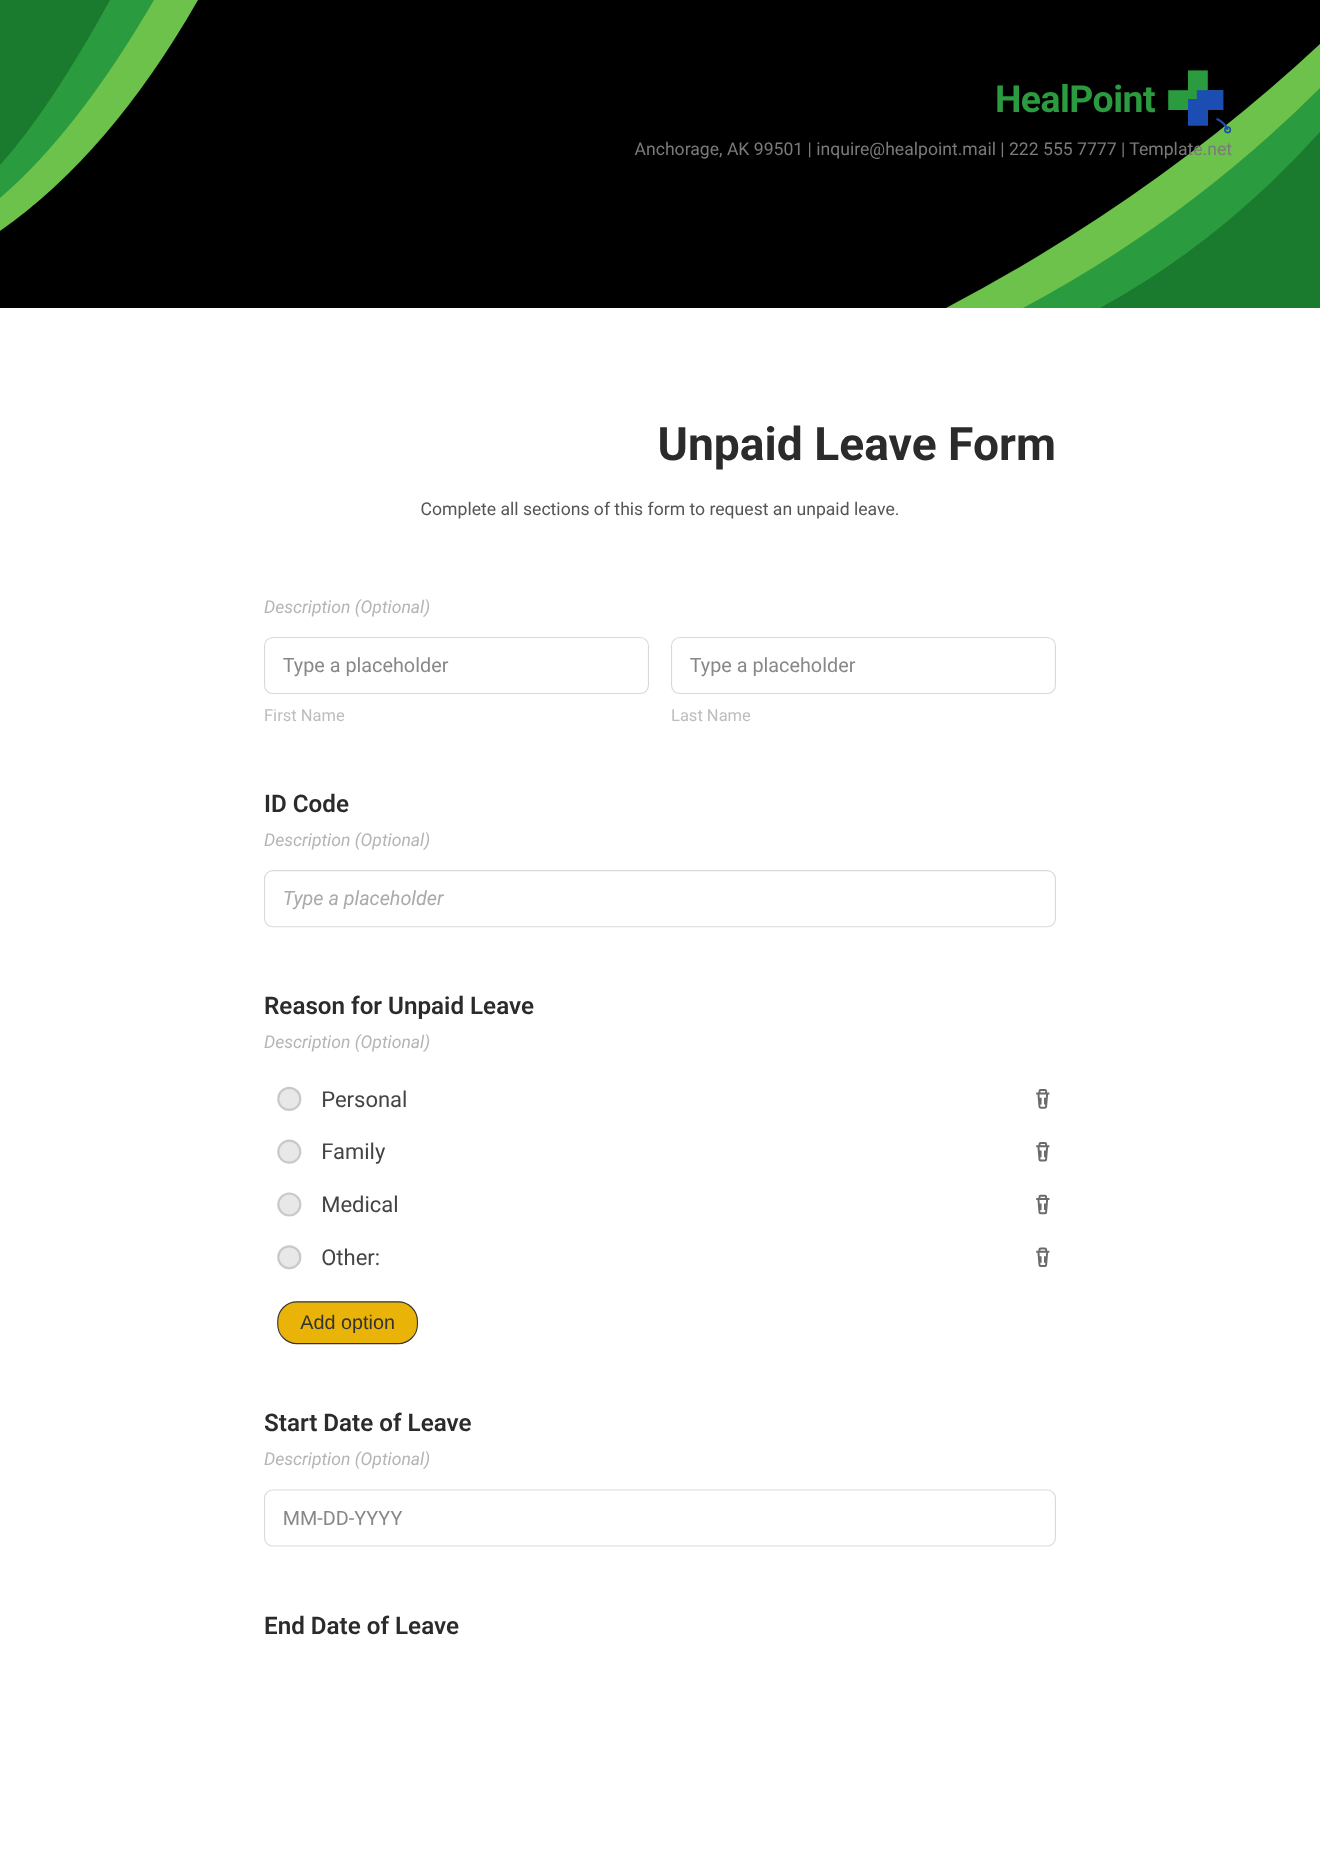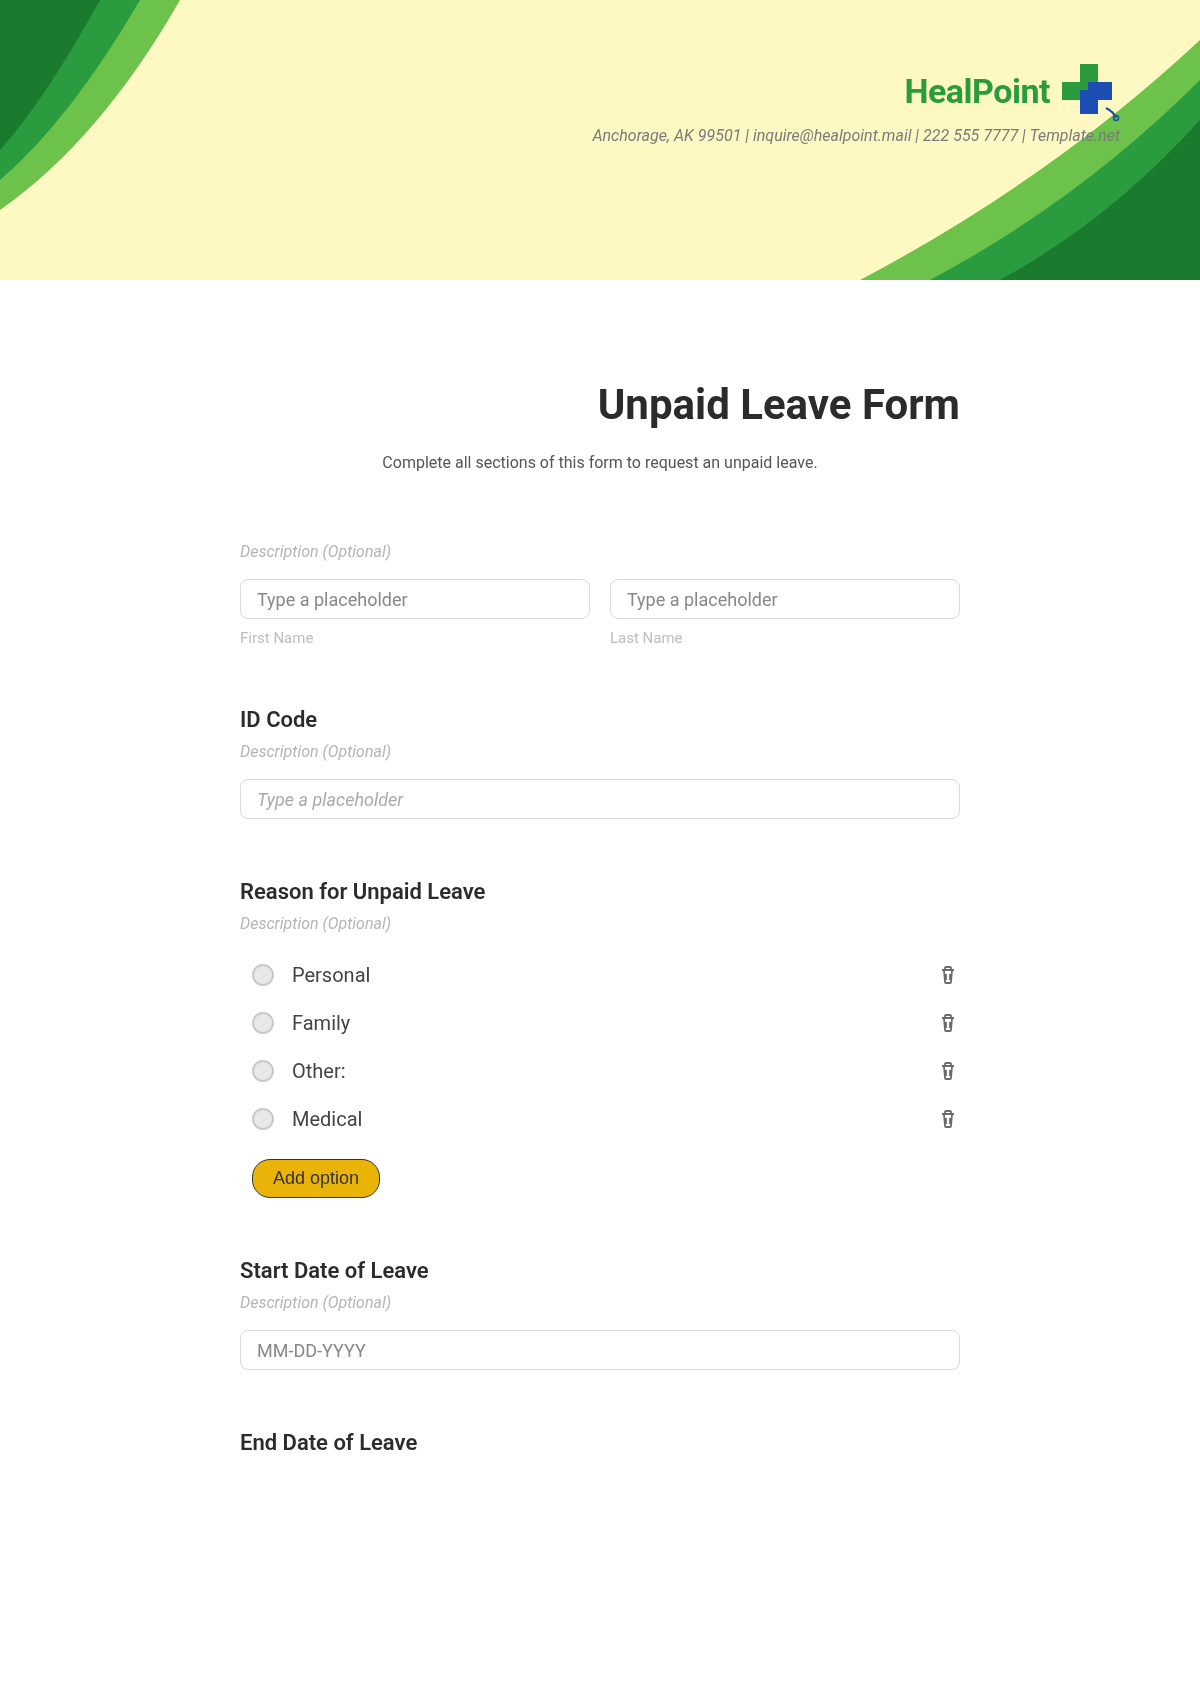--- a/index.html
+++ b/index.html
@@ -6,21 +6,21 @@
   body {
     font-family: -apple-system, BlinkMacSystemFont, "Segoe UI", Roboto, Helvetica, Arial, sans-serif;
     background: #fff;
     width: 1200px;
     margin: 0 auto;
     color: #333;
   }
   .header {
     position: relative;
     height: 280px;
-    background: #fef9c3;
+    background: #000000;
     overflow: hidden;
   }
   .swoosh-left, .swoosh-right {
     position: absolute;
     top: 0; bottom: 0;
   }
   .swoosh-left { left: 0; width: 400px; }
   .swoosh-right { right: 0; width: 500px; }
   .brand-block {
     position: absolute;
@@ -38,21 +38,20 @@
     font-size: 34px;
     font-weight: 700;
     color: #2a9b3e;
     letter-spacing: -0.5px;
   }
   .brand-icon { width: 62px; height: 62px; }
   .contact-line {
     font-size: 16px;
     color: #7a7a7a;
     margin-top: 4px;
-    font-style: italic;
   }
   .form-wrap {
     width: 900px;
     margin: 0 auto;
     padding: 100px 90px 40px 90px;
   }
   .form-title {
     text-align: right;
     font-size: 42px;
     font-weight: 700;
@@ -78,21 +77,21 @@
     font-style: italic;
     margin-bottom: 18px;
   }
   .name-row {
     display: flex;
     gap: 20px;
   }
   .name-col { flex: 1; }
   input.text-input {
     width: 100%;
-    height: 40px;
+    height: 52px;
     border: 1px solid #d9d9d9;
     border-radius: 8px;
     padding: 0 16px;
     font-size: 18px;
     color: #555;
     font-family: inherit;
     background: #fff;
   }
   input.text-input::placeholder { color: #888; }
   input.text-input.italic-ph::placeholder { font-style: italic; color: #aaa; }
@@ -207,28 +206,28 @@
       </div>
       <div class="radio-row">
         <span class="radio-circle"></span>
         <span class="radio-label">Family</span>
         <svg class="trash" viewBox="0 0 24 24" fill="none" stroke="currentColor" stroke-width="1.8">
             <path d="M6 7h12M9 7V5a1 1 0 011-1h4a1 1 0 011 1v2M8 7l1 12a1 1 0 001 1h4a1 1 0 001-1l1-12M10 11v6M14 11v6"></path>
           </svg>
       </div>
       <div class="radio-row">
         <span class="radio-circle"></span>
+        <span class="radio-label">Medical</span>
+        <svg class="trash" viewBox="0 0 24 24" fill="none" stroke="currentColor" stroke-width="1.8">
+            <path d="M6 7h12M9 7V5a1 1 0 011-1h4a1 1 0 011 1v2M8 7l1 12a1 1 0 001 1h4a1 1 0 001-1l1-12M10 11v6M14 11v6"></path>
+          </svg>
+      </div>
+      <div class="radio-row">
+        <span class="radio-circle"></span>
         <span class="radio-label">Other:</span>
-        <svg class="trash" viewBox="0 0 24 24" fill="none" stroke="currentColor" stroke-width="1.8">
-            <path d="M6 7h12M9 7V5a1 1 0 011-1h4a1 1 0 011 1v2M8 7l1 12a1 1 0 001 1h4a1 1 0 001-1l1-12M10 11v6M14 11v6"></path>
-          </svg>
-      </div>
-      <div class="radio-row">
-        <span class="radio-circle"></span>
-        <span class="radio-label">Medical</span>
         <svg class="trash" viewBox="0 0 24 24" fill="none" stroke="currentColor" stroke-width="1.8">
             <path d="M6 7h12M9 7V5a1 1 0 011-1h4a1 1 0 011 1v2M8 7l1 12a1 1 0 001 1h4a1 1 0 001-1l1-12M10 11v6M14 11v6"></path>
           </svg>
       </div>
     </div>
     <button class="add-option">Add option</button>
   </div>
 
   <div class="section">
     <div class="section-label">Start Date of Leave</div>

